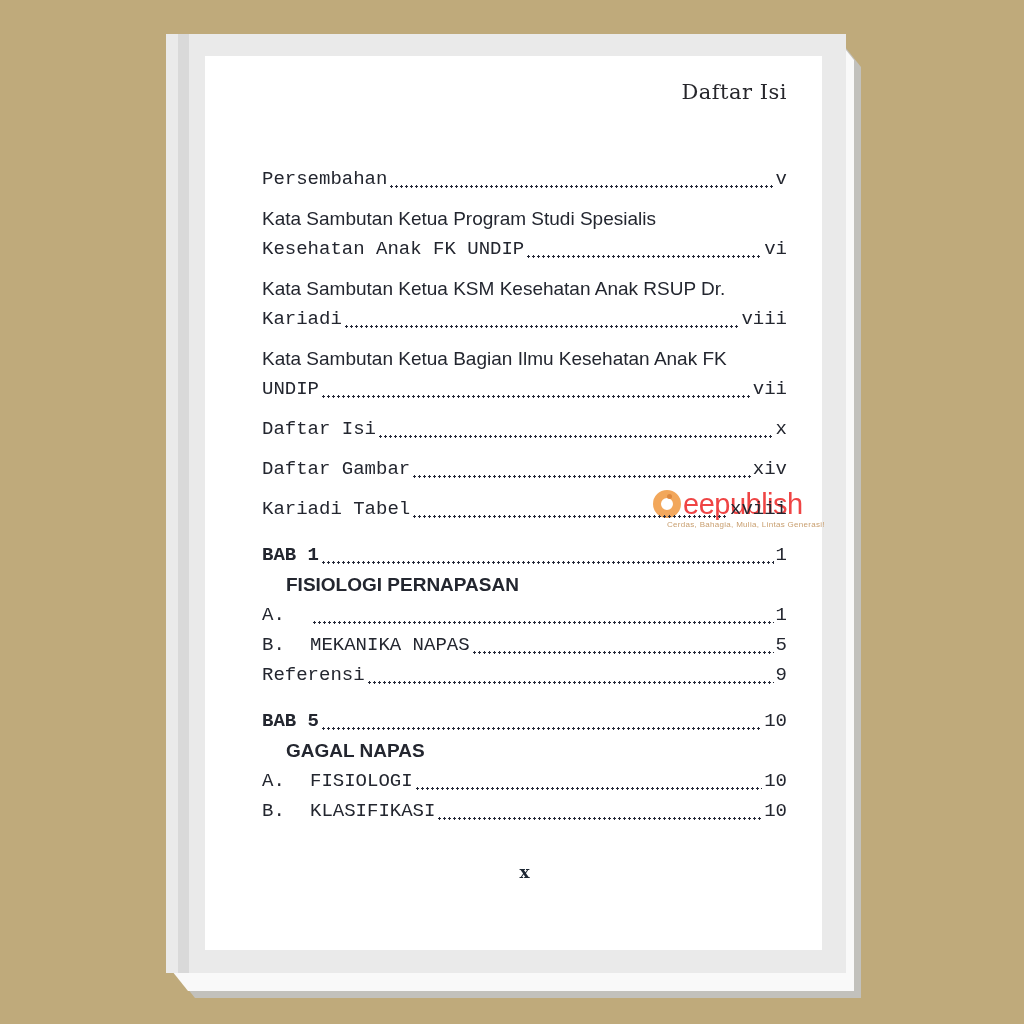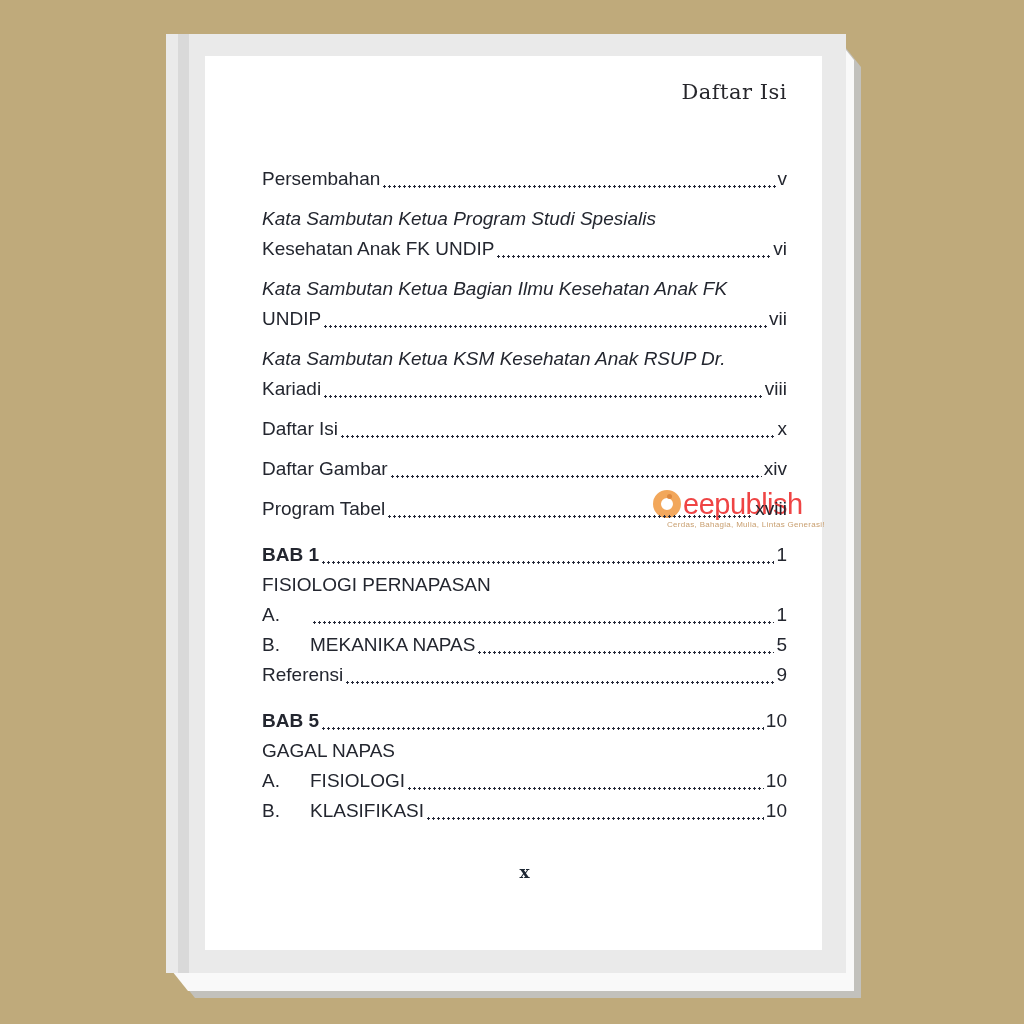--- a/index.html
+++ b/index.html
@@ -20,30 +20,30 @@
 
   
   .page{position:absolute;left:39px;top:22px;width:617px;height:894px;background:#ffffff;}
   .page-inner{position:relative;z-index:1;padding:22px 35px 0 57px;color:#23262f;}
 
   .page-header{font-family:"DejaVu Serif",serif;font-size:21px;line-height:28px;
     text-align:right;color:#26262b;letter-spacing:.5px;}
 
   .toc{margin-top:58px;font-size:19px;}
   .entry{margin-bottom:10px;}
-  .line1{line-height:30px;white-space:nowrap;font-style:italic;}
-  .row{display:flex;align-items:flex-end;line-height:30px;}
+  .line1{line-height:30px;white-space:nowrap;}
+  .row{display:flex;align-items:flex-end;line-height:30px;font-family:Liberation Mono, monospace;}
   .row .t{white-space:nowrap;}
   .leader{flex:1;height:3px;align-self:flex-end;margin:0 2px 6px;
     background:radial-gradient(circle,#252938 1.15px,transparent 1.35px) repeat-x left bottom;
     background-size:5px 3px;}
   .pg{white-space:nowrap;}
   .bold{font-weight:700;}
   .bab{margin-top:16px;}
-  .bab-title{font-weight:400;line-height:30px;white-space:nowrap;}
+  .bab-title{font-weight:700;line-height:30px;white-space:nowrap;margin-left:24px;}
   .letter{width:48px;flex:0 0 48px;white-space:nowrap;}
 
   .folio{margin-top:34px;text-align:center;font-family:"DejaVu Serif",serif;
     font-size:17px;font-weight:700;color:#1d2733;line-height:24px;}
 
   
   .watermark{position:absolute;left:448px;top:434px;z-index:0;display:flex;align-items:center;}
   .wm-ring{position:relative;display:inline-block;width:28px;height:28px;box-sizing:border-box;
     border:8px solid #f0983f;border-radius:50%;opacity:.85;}
   .wm-dot{position:absolute;width:5px;height:5px;border-radius:50%;background:#d8751f;
@@ -87,34 +87,34 @@
           <div class="entry">
             <div class="line1">Kata Sambutan Ketua Program Studi Spesialis</div>
             <div class="row">
               <span class="t">Kesehatan Anak FK UNDIP</span>
               <span class="leader"></span>
               <span class="pg">vi</span>
             </div>
           </div>
 
           <div class="entry">
+            <div class="line1">Kata Sambutan Ketua KSM Kesehatan Anak RSUP Dr.</div>
+            <div class="row">
+              <span class="t">Kariadi</span>
+              <span class="leader"></span>
+              <span class="pg">viii</span>
+            </div>
+          </div>
+
+          <div class="entry">
             <div class="line1">Kata Sambutan Ketua Bagian Ilmu Kesehatan Anak FK</div>
             <div class="row">
               <span class="t">UNDIP</span>
               <span class="leader"></span>
               <span class="pg">vii</span>
-            </div>
-          </div>
-
-          <div class="entry">
-            <div class="line1">Kata Sambutan Ketua KSM Kesehatan Anak RSUP Dr.</div>
-            <div class="row">
-              <span class="t">Kariadi</span>
-              <span class="leader"></span>
-              <span class="pg">viii</span>
             </div>
           </div>
 
 
           <div class="entry">
             <div class="row">
               <span class="t">Daftar Isi</span>
               <span class="leader"></span>
               <span class="pg">x</span>
             </div>
@@ -123,21 +123,21 @@
           <div class="entry">
             <div class="row">
               <span class="t">Daftar Gambar</span>
               <span class="leader"></span>
               <span class="pg">xiv</span>
             </div>
           </div>
 
           <div class="entry">
             <div class="row">
-              <span class="t">Program Tabel</span>
+              <span class="t">Kariadi Tabel</span>
               <span class="leader"></span>
               <span class="pg">xviii</span>
             </div>
           </div>
 
           <div class="bab">
             <div class="row">
               <span class="t bold">BAB 1</span>
               <span class="leader"></span>
               <span class="pg">1</span>

